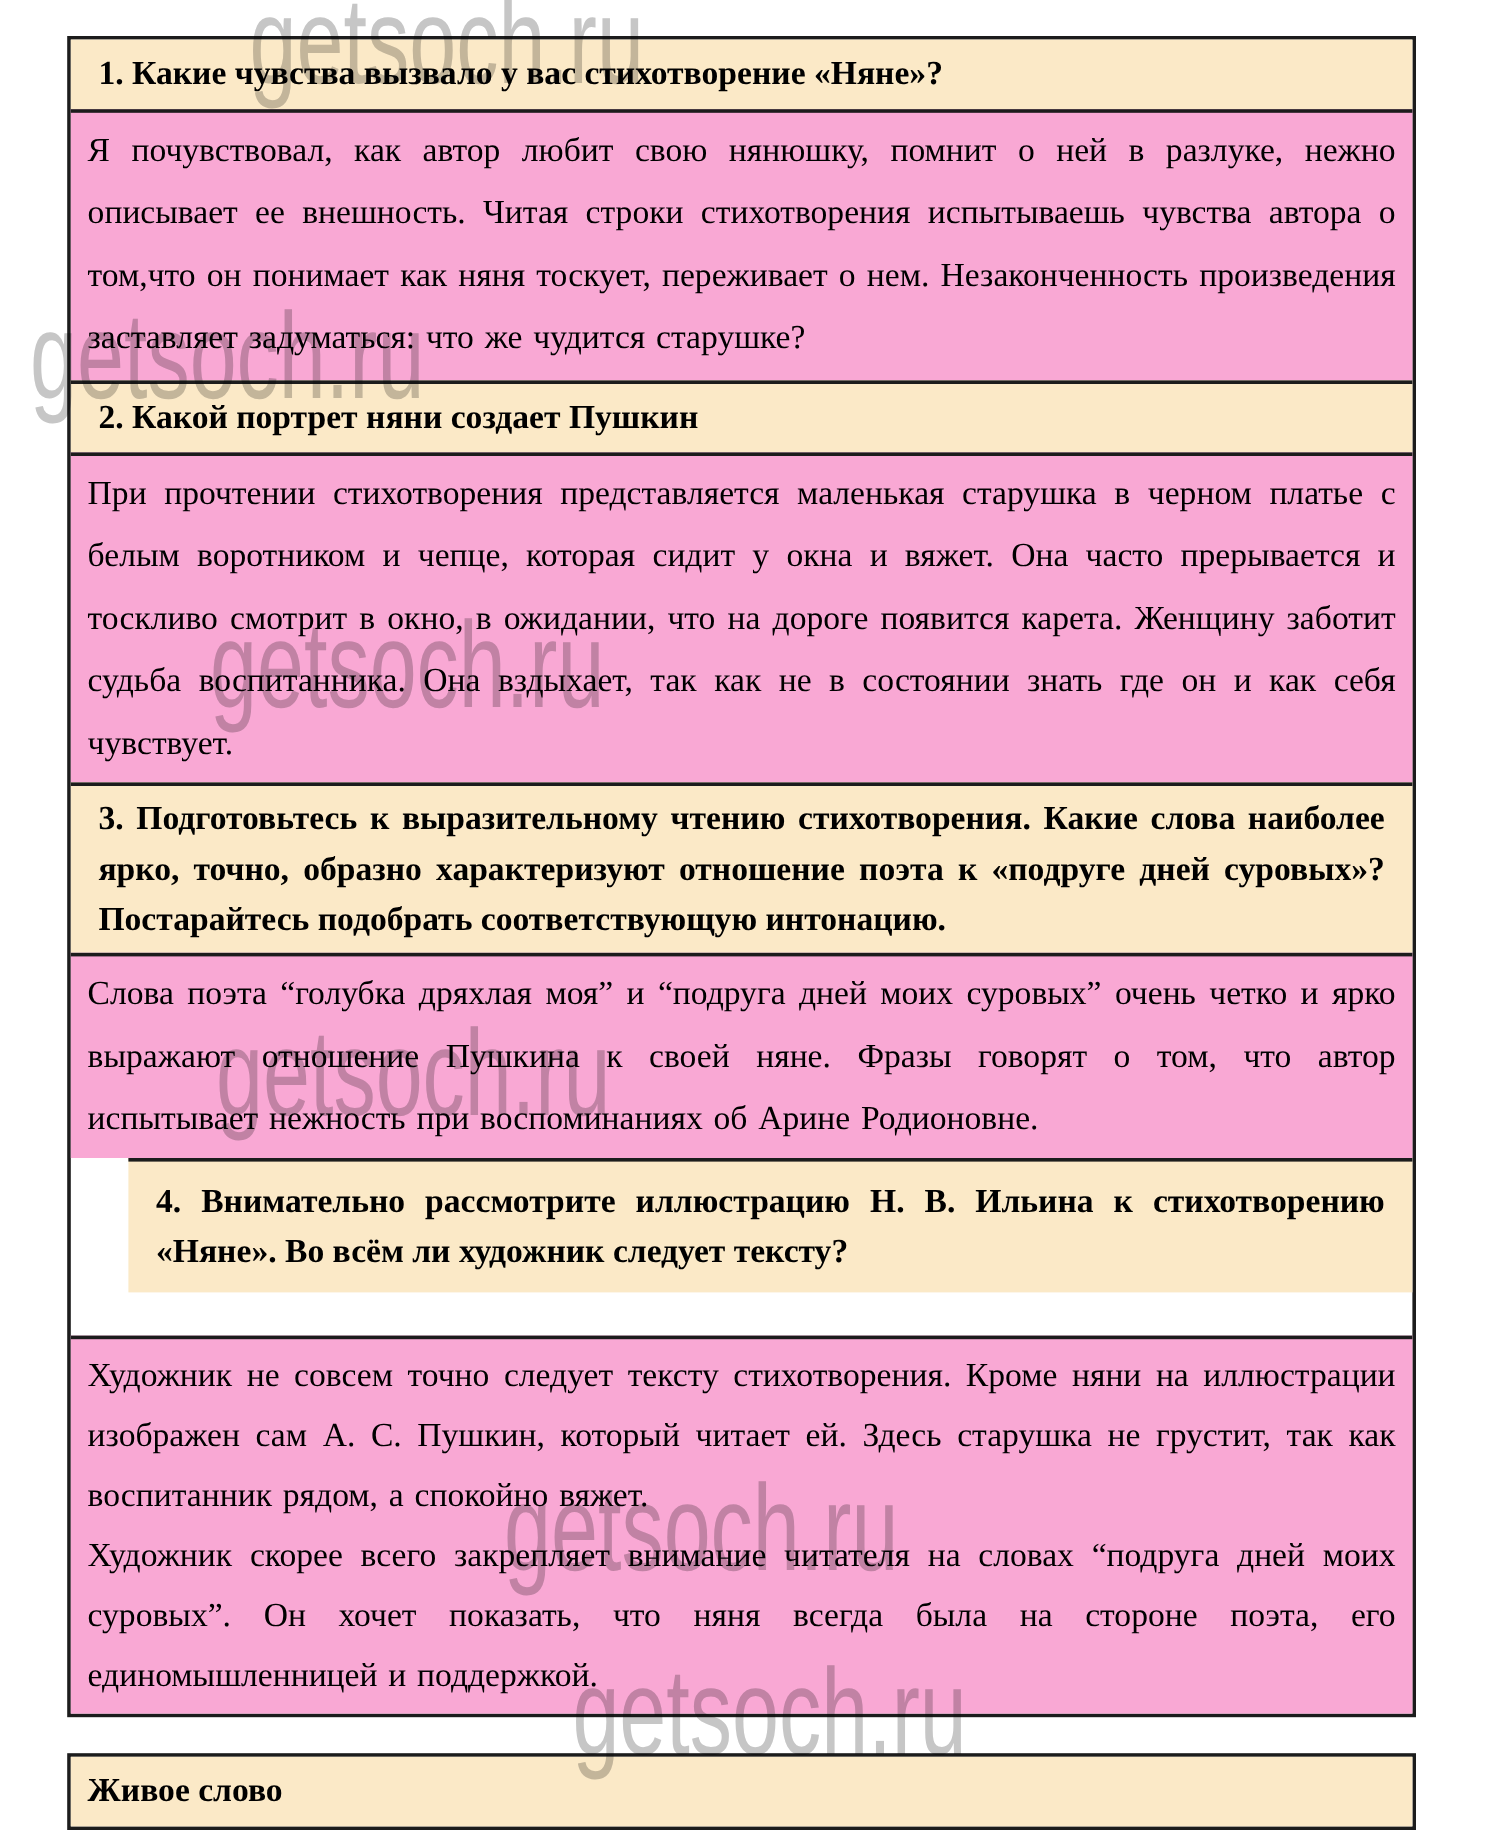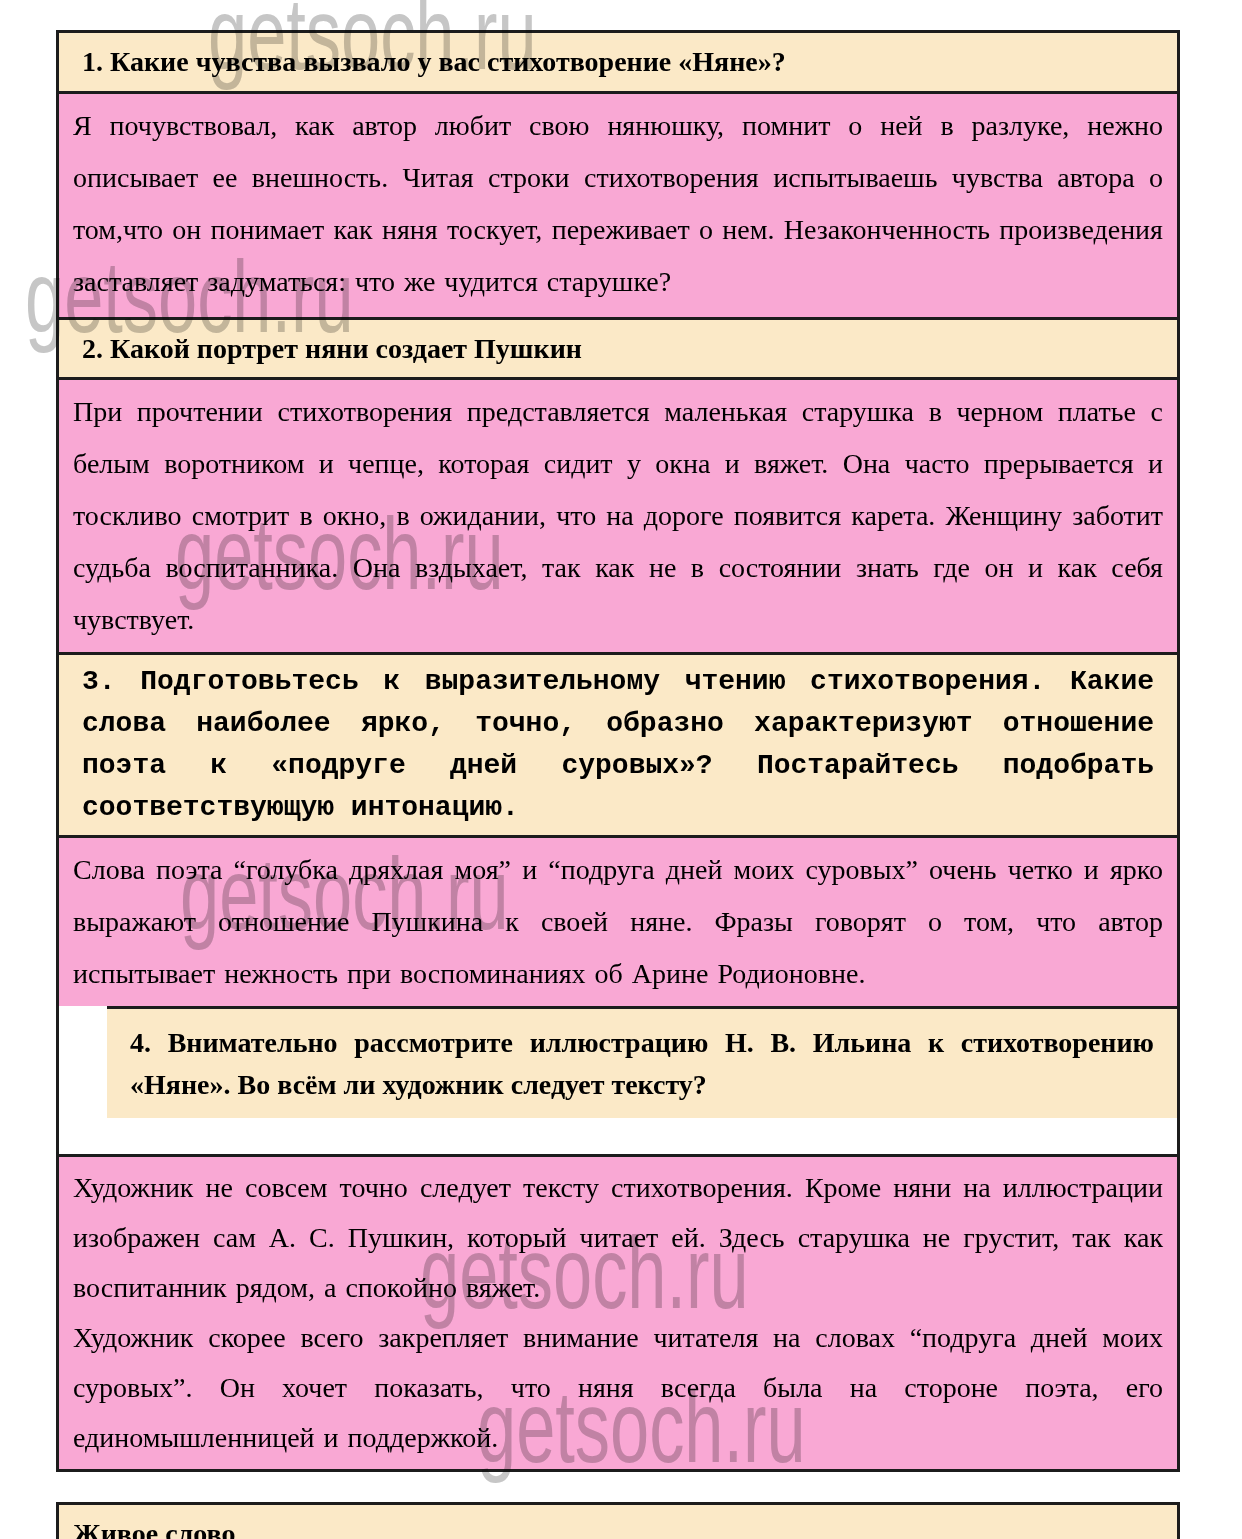--- a/index.html
+++ b/index.html
@@ -56,21 +56,21 @@
     text-align:justify;
     text-align-last:left;
     word-spacing:2px;
   }
   .a-cell.tight p{line-height:50px;}
   
   .q1{min-height:58px;}
   .a1{min-height:226px;}
   .q2{min-height:60px;}
   .a2{min-height:264px;}
-  .q3{min-height:142px;font-family:Liberation Mono, monospace;}
+  .q3{min-height:142px;}
   .a3{min-height:164px;}
   .q4{min-height:112px;margin-left:48px;}
   .a4{min-height:308px;margin-top:36px;}
   .footer-table{
     margin-top:30px;
     border:3px solid var(--border);
     text-align:right;
   }
   .footer-cell{
     background:var(--header-bg);

